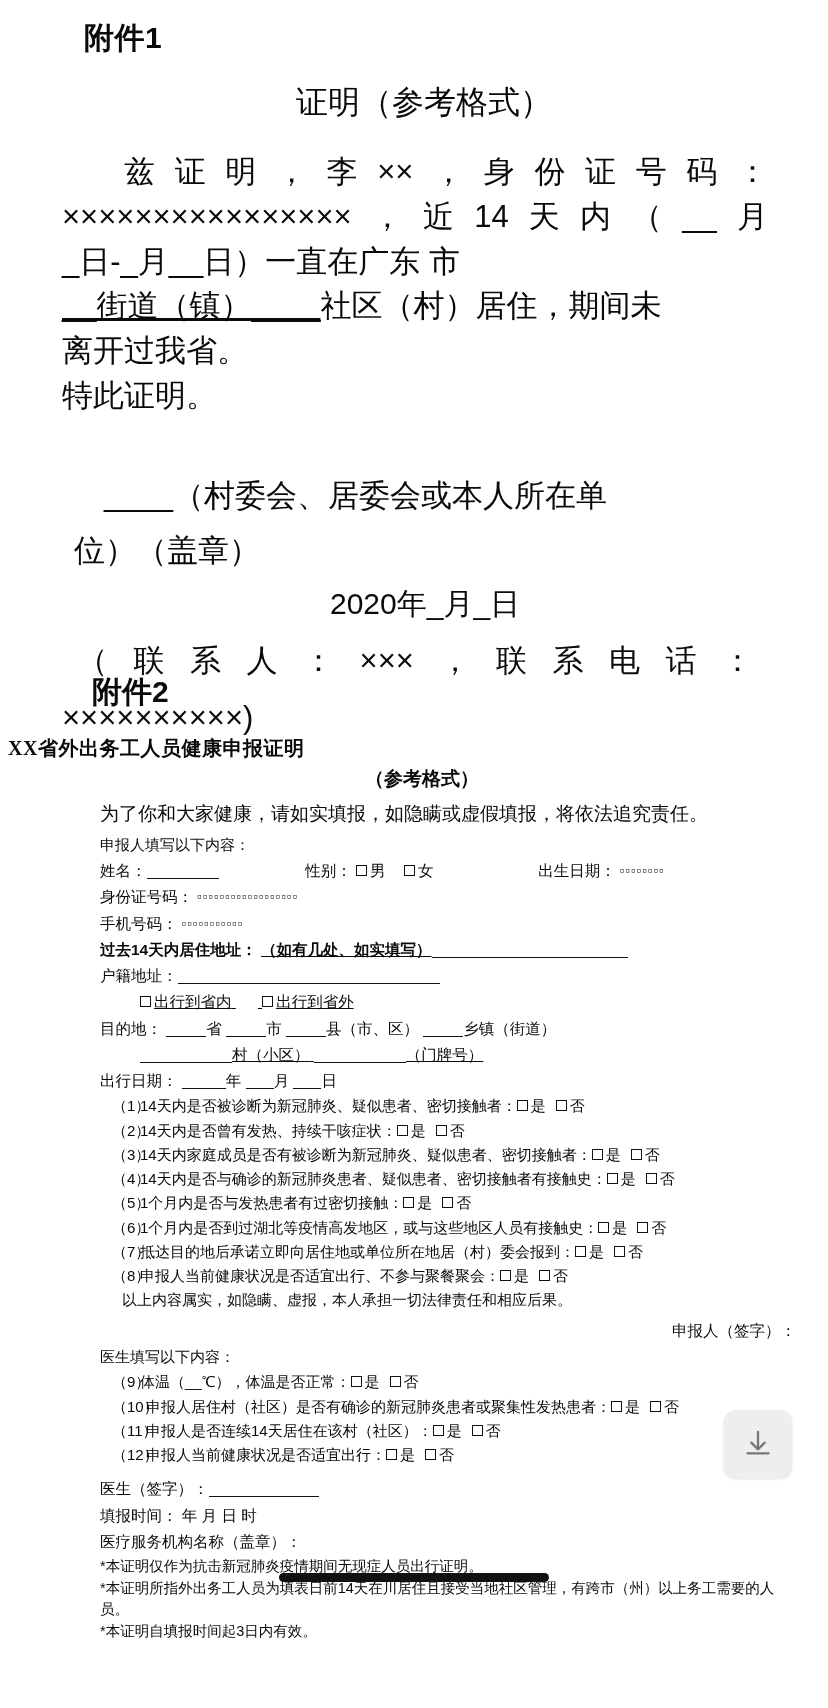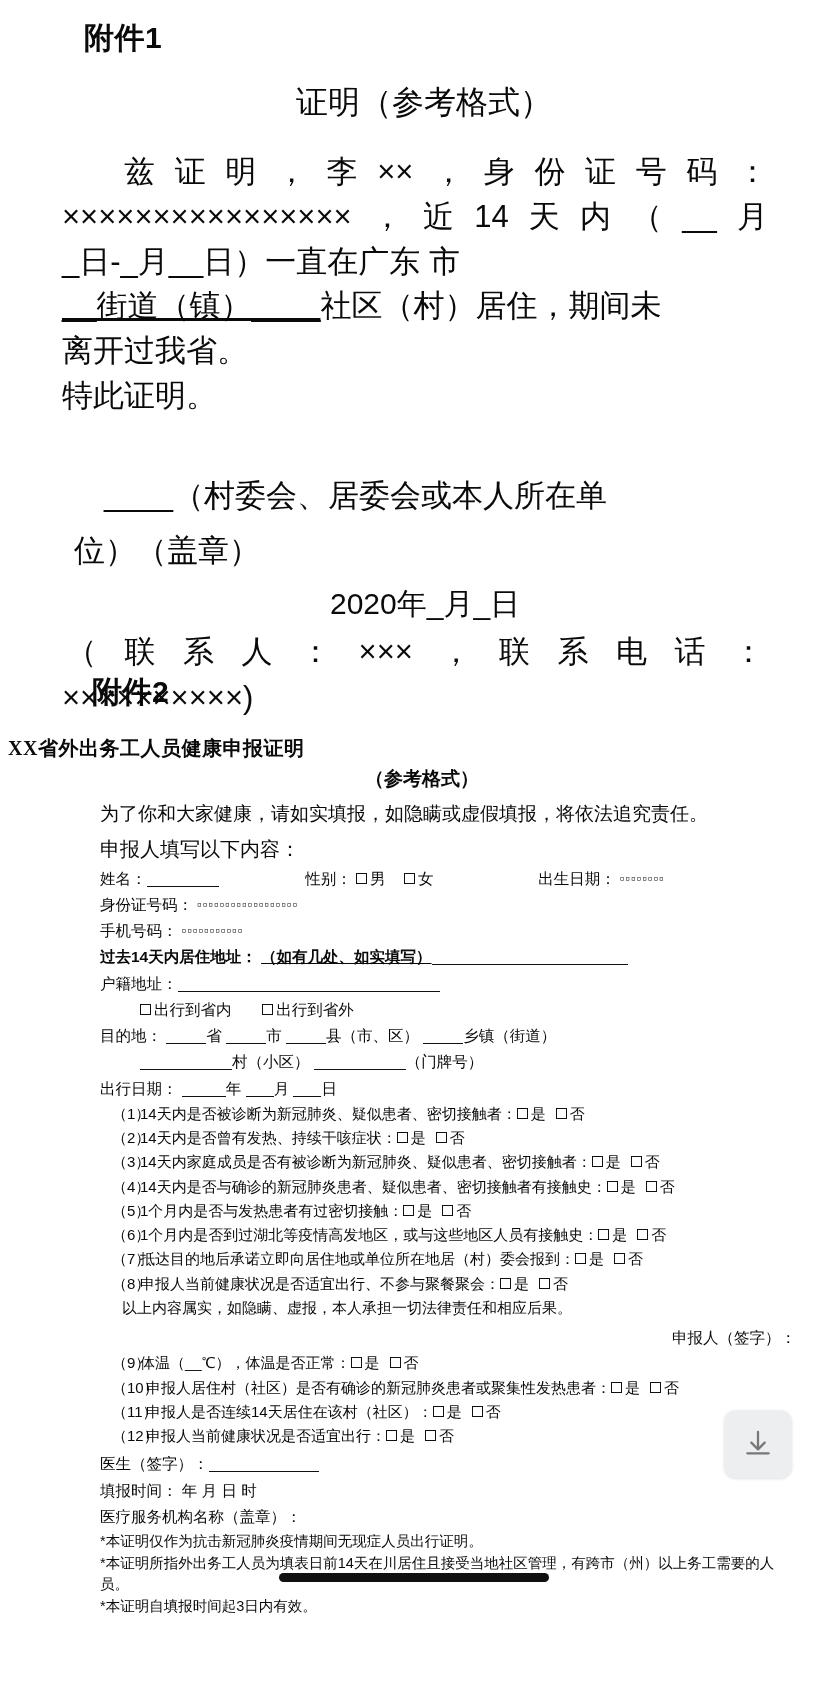--- a/index.html
+++ b/index.html
@@ -107,21 +107,21 @@
     margin: 8px 40px 0 92px;
     font-size: 17.5px;
     line-height: 1.5;
   }
   .notice {
     font-size: 19px;
     line-height: 1.45;
     margin: 0 0 6px 0;
   }
   .sec-head {
-    font-size: 20px;
+    font-size: 15px;
     margin: 2px 0 1px 0;
   }
   .frow {
     font-size: 15.5px;
     margin: 3px 0;
     white-space: nowrap;
   }
   .ul-line {
     display: inline-block;
     border-bottom: 1px solid #111;
@@ -159,20 +159,21 @@
     font-size: 15.5px;
     margin: 8px 0 4px 0;
   }
   .note {
     font-size: 14.5px;
     line-height: 1.45;
     margin: 1px 0;
   }
   .indent-line {
     margin-left: 40px;
+    text-decoration: underline;
   }
 
   
   .dl-btn {
     position: absolute;
     right: 36px;
     bottom: 122px;
     width: 68px;
     height: 68px;
     border-radius: 12px;
@@ -211,21 +212,21 @@
       <p><span class="u">__街道（镇）____</span><span>社区（村）居住，期间未</span></p>
       <p>离开过我省。</p>
       <p>特此证明。</p>
     </div>
     <div class="att1-sign">
       <p style="margin:0; text-indent:42px;">____（村委会、居委会或本人所在单</p>
       <p style="margin:12px;">位）（盖章）</p>
     </div>
     <div class="att1-date">2020年_月_日</div>
     <div class="att1-contact">
-      <p class="just" style="margin:4px;">（联系人：×××，联系电话：</p>
+      <p class="just" style="margin:15px;">（联系人：×××，联系电话：</p>
       <p style="margin:0;">××××××××××)</p>
     </div>
   </div>
 
   <div class="att2">
     <div class="att2-label">附件2</div>
     <div class="att2-title">XX省外出务工人员健康申报证明</div>
     <div class="att2-subtitle">（参考格式）</div>
 
     <div class="att2-inner">
@@ -303,30 +304,31 @@
       <div class="q"><span class="num">（6）</span><span>1个月内是否到过湖北等疫情高发地区，或与这些地区人员有接触史：</span><span class="cb"></span><span>是</span><span style="display:inline-block;width:10px"></span><span class="cb"></span><span>否</span></div>
 
       <div class="q"><span class="num">（7）</span><span>抵达目的地后承诺立即向居住地或单位所在地居（村）委会报到：</span><span class="cb"></span><span>是</span><span style="display:inline-block;width:10px"></span><span class="cb"></span><span>否</span></div>
 
       <div class="q"><span class="num">（8）</span><span>申报人当前健康状况是否适宜出行、不参与聚餐聚会：</span><span class="cb"></span><span>是</span><span style="display:inline-block;width:10px"></span><span class="cb"></span><span>否</span></div>
 
       <div class="q" style="margin-left:22px">以上内容属实，如隐瞒、虚报，本人承担一切法律责任和相应后果。</div>
 
       <div class="center-line"><span>申报人（签字）：</span></div>
 
+      <div class="sec-head">医生填写以下内容：</div>
 
       <div class="q"><span class="num">（9）</span><span>体温（__℃），体温是否正常：</span><span class="cb"></span><span>是</span><span style="display:inline-block;width:10px"></span><span class="cb"></span><span>否</span></div>
 
       <div class="q"><span class="num" style="width:34px">（10）</span><span>申报人居住村（社区）是否有确诊的新冠肺炎患者或聚集性发热患者：</span><span class="cb"></span><span>是</span><span style="display:inline-block;width:10px"></span><span class="cb"></span><span>否</span></div>
 
       <div class="q"><span class="num" style="width:34px">（11）</span><span>申报人是否连续14天居住在该村（社区）：</span><span class="cb"></span><span>是</span><span style="display:inline-block;width:10px"></span><span class="cb"></span><span>否</span></div>
 
       <div class="q"><span class="num" style="width:34px">（12）</span><span>申报人当前健康状况是否适宜出行：</span><span class="cb"></span><span>是</span><span style="display:inline-block;width:10px"></span><span class="cb"></span><span>否</span></div>
 
-      <div class="frow" style="margin-top:6px"><span>医生（签字）：</span><span class="ul-line" style="width:110px"></span></div>
+      <div class="frow" style="margin-top:12px"><span>医生（签字）：</span><span class="ul-line" style="width:110px"></span></div>
       <div class="frow"><span>填报时间：      年   月   日   时</span></div>
       <div class="frow"><span>医疗服务机构名称（盖章）：</span></div>
 
       <div class="note">*本证明仅作为抗击新冠肺炎疫情期间无现症人员出行证明。</div>
       <div class="note">*本证明所指外出务工人员为填表日前14天在川居住且接受当地社区管理，有跨市（州）以上务工需要的人员。</div>
       <div class="note">*本证明自填报时间起3日内有效。</div>
     </div>
   </div>
 
   <div class="dl-btn">

